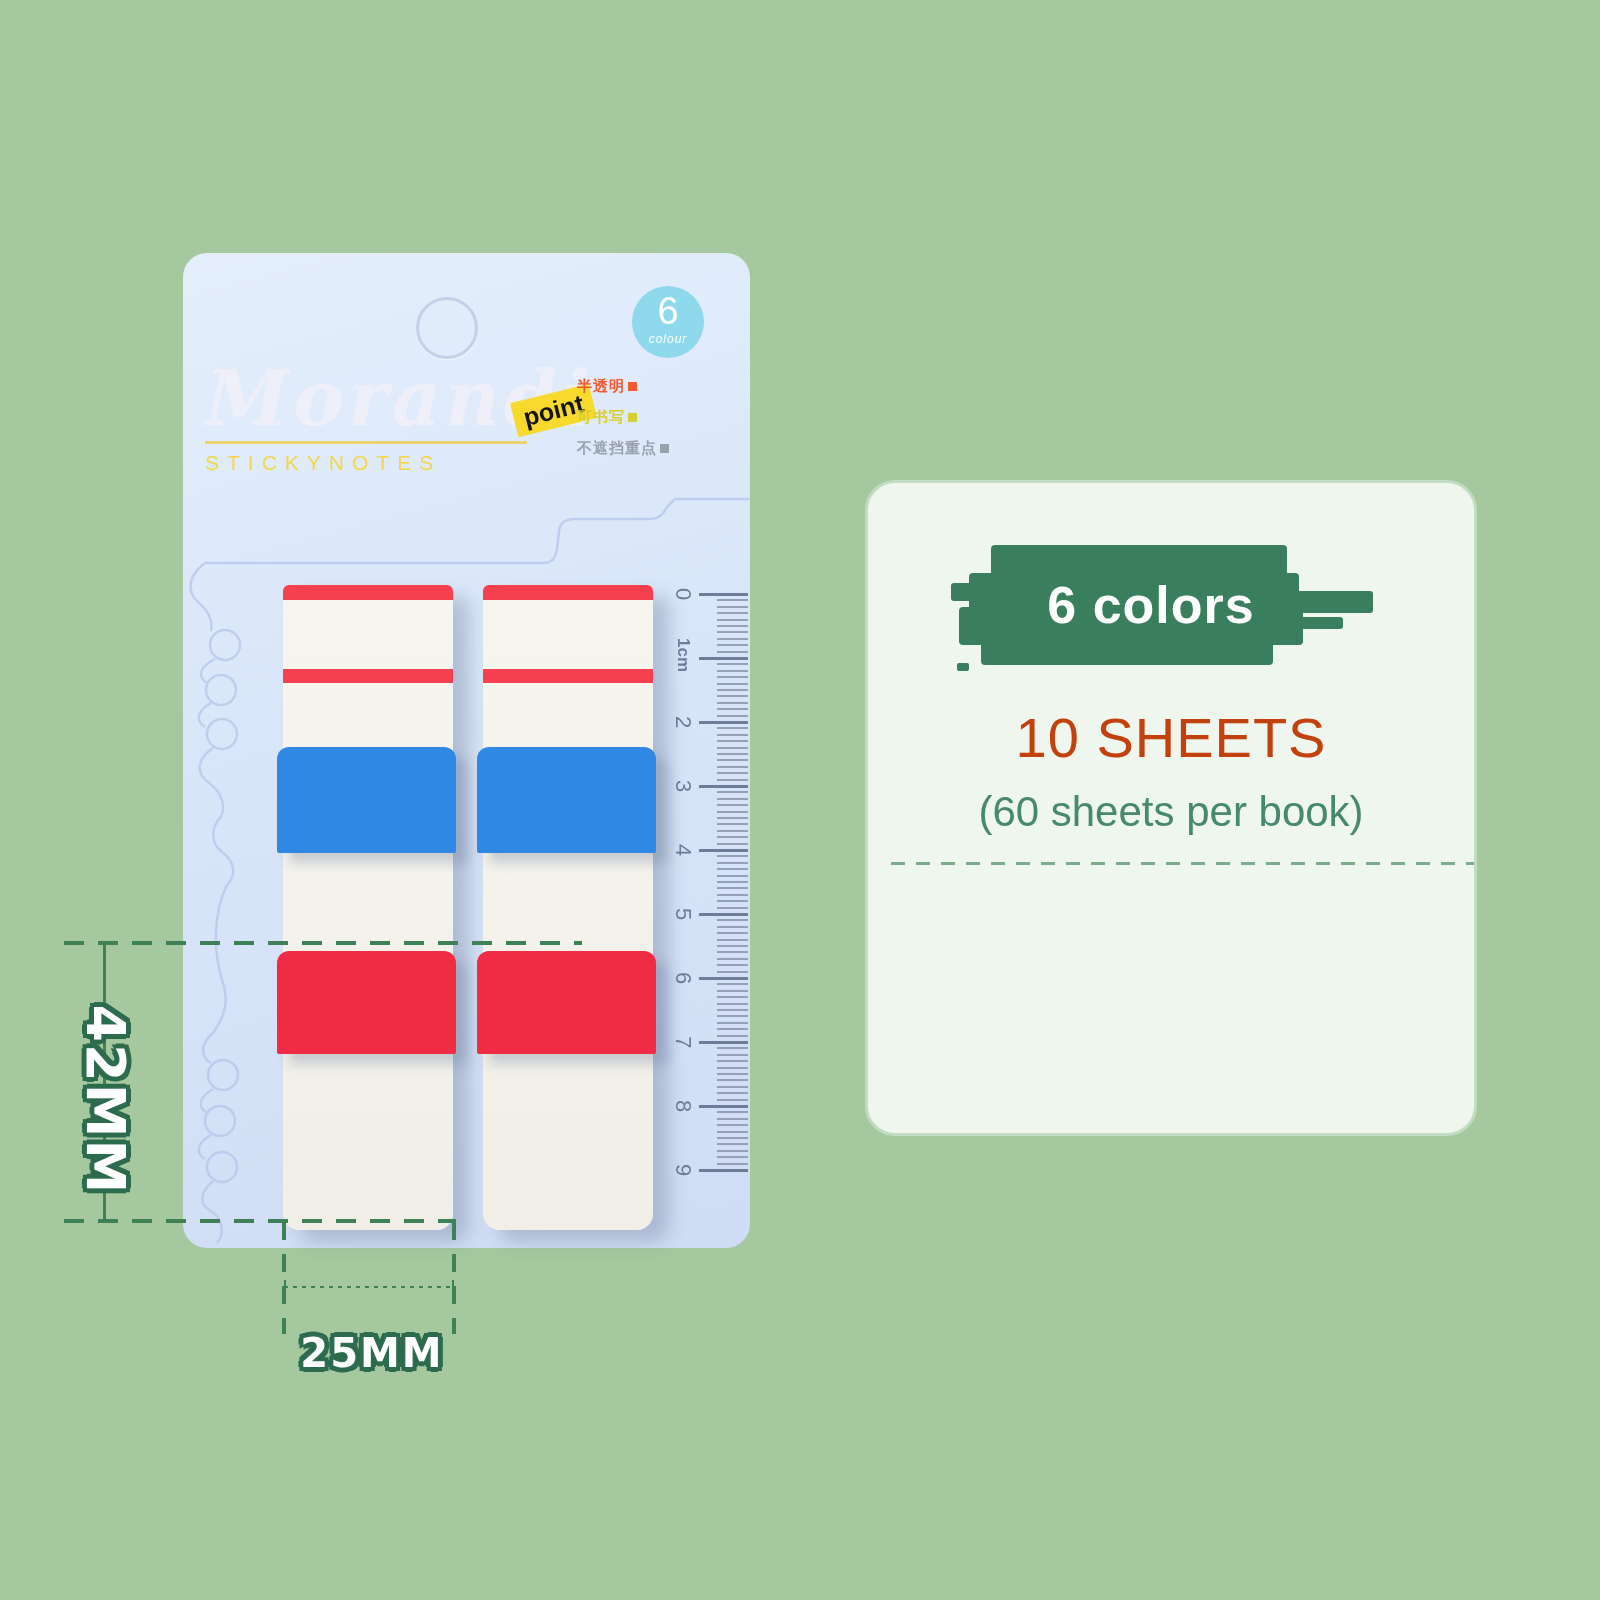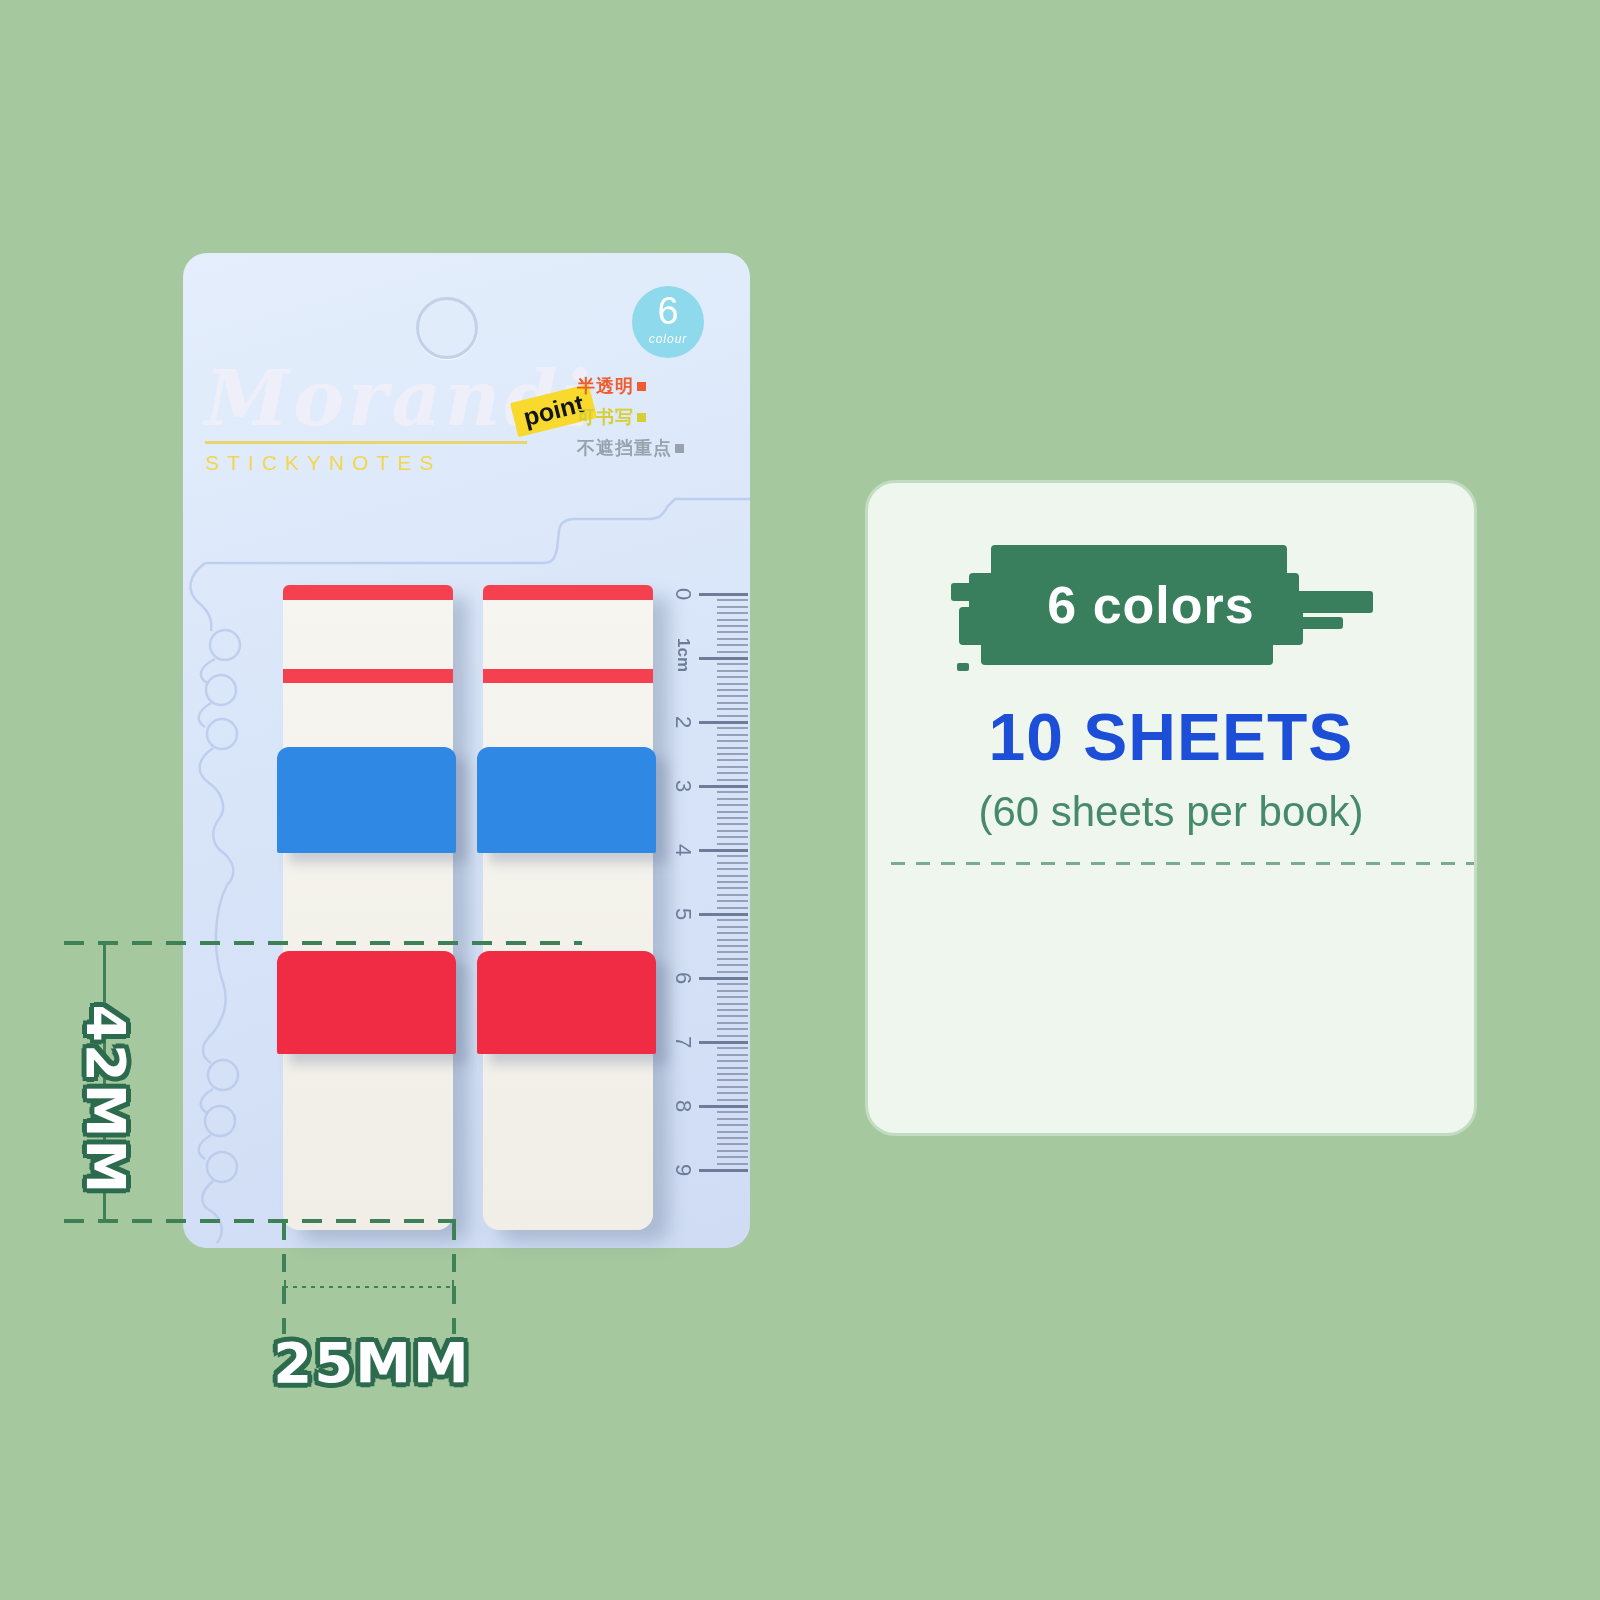--- a/index.html
+++ b/index.html
@@ -34,21 +34,21 @@
   .brand-underline{width:322px; height:3px; background:#ead46c; margin-top:2px;}
   .brand-sub{
     font-size:21px; font-weight:400; color:#f3d64b; letter-spacing:8px; margin-top:7px;
   }
   .point-tag{
     position:absolute; left:330px; top:140px; transform:rotate(-14deg);
     background:#f8d92e; color:#141414; font-weight:700; font-size:25px;
     padding:3px 10px; border-radius:2px;
   }
   .features{position:absolute; left:394px; top:122px;}
-  .feature{display:flex; align-items:center; font-size:18px; font-weight:700;
+  .feature{display:flex; align-items:center; font-size:15px; font-weight:700;
     letter-spacing:1px; margin-bottom:9px; line-height:22px;}
   .feature .sq{display:inline-block; width:9px; height:9px; background:currentColor; margin-left:3px;}
   .f1{color:#f05c2e;} .f2{color:#d6ce33;} .f3{color:#99a2ac;}
   .emboss{position:absolute; left:0; top:0;}
   
   .ruler-minor{
     position:absolute; left:534px; top:340px; width:31px; height:580px;
     background:repeating-linear-gradient(180deg,#8a95ad 0 2px,transparent 2px 6.4px);
     opacity:0.85;
   }
@@ -95,36 +95,36 @@
   .t-l{left:284px;} .t-r{left:452px;}
   .bubble{
     font-weight:700; color:#ffffff; font-size:54px; letter-spacing:2px;
     font-family:"DejaVu Sans", sans-serif;
     text-shadow:
       -4px -4px 0 #2c6b4e, 4px -4px 0 #2c6b4e, -4px 4px 0 #2c6b4e, 4px 4px 0 #2c6b4e,
       -5px 0 0 #2c6b4e, 5px 0 0 #2c6b4e, 0 -5px 0 #2c6b4e, 0 5px 0 #2c6b4e;
   }
   .dim-42{position:absolute; left:25px; top:1053px; width:160px; text-align:center;
     transform:rotate(90deg);}
-  .dim-25{position:absolute; left:262px; top:1330px; width:220px; text-align:center; font-size:56px;}
+  .dim-25{position:absolute; left:262px; top:1330px; width:220px; text-align:center; font-size:40px;}
   
   .panel{
     position:absolute; left:865px; top:480px; width:612px; height:656px;
     box-sizing:border-box; background:#eef6ed; border:3px solid #c2dcc2;
     border-radius:30px; display:flex; flex-direction:column; align-items:center;
     overflow:hidden;
   }
   .brush-wrap{position:relative; margin-top:56px; width:440px; height:142px;}
   .brush-svg{position:absolute; left:0; top:0;}
   .brush-text{
     position:absolute; left:0; top:0; width:400px; height:132px;
     display:flex; align-items:center; justify-content:center;
     color:#ffffff; font-size:52px; font-weight:700; letter-spacing:1px;
   }
-  .headline{font-size:66px; font-weight:700; color:#1d4ed8; line-height:85px; letter-spacing:1px;}
+  .headline{font-size:56px; font-weight:400; color:#c2410c; line-height:85px; letter-spacing:1px;}
   .h1{margin-top:14px;}
   .subline{font-size:42px; font-weight:400; color:#47896b; margin-top:8px;}
   .divider{
     align-self:flex-start; margin-left:23px; margin-top:26px;
     width:calc(100% - 23px); height:3px;
     background:repeating-linear-gradient(90deg,#79ab8c 0 14px,transparent 14px 25px);
   }
   .size-text{font-size:58px; font-weight:700; color:#2e7256; margin-top:38px; letter-spacing:2px;}
 </style>
 </head>

